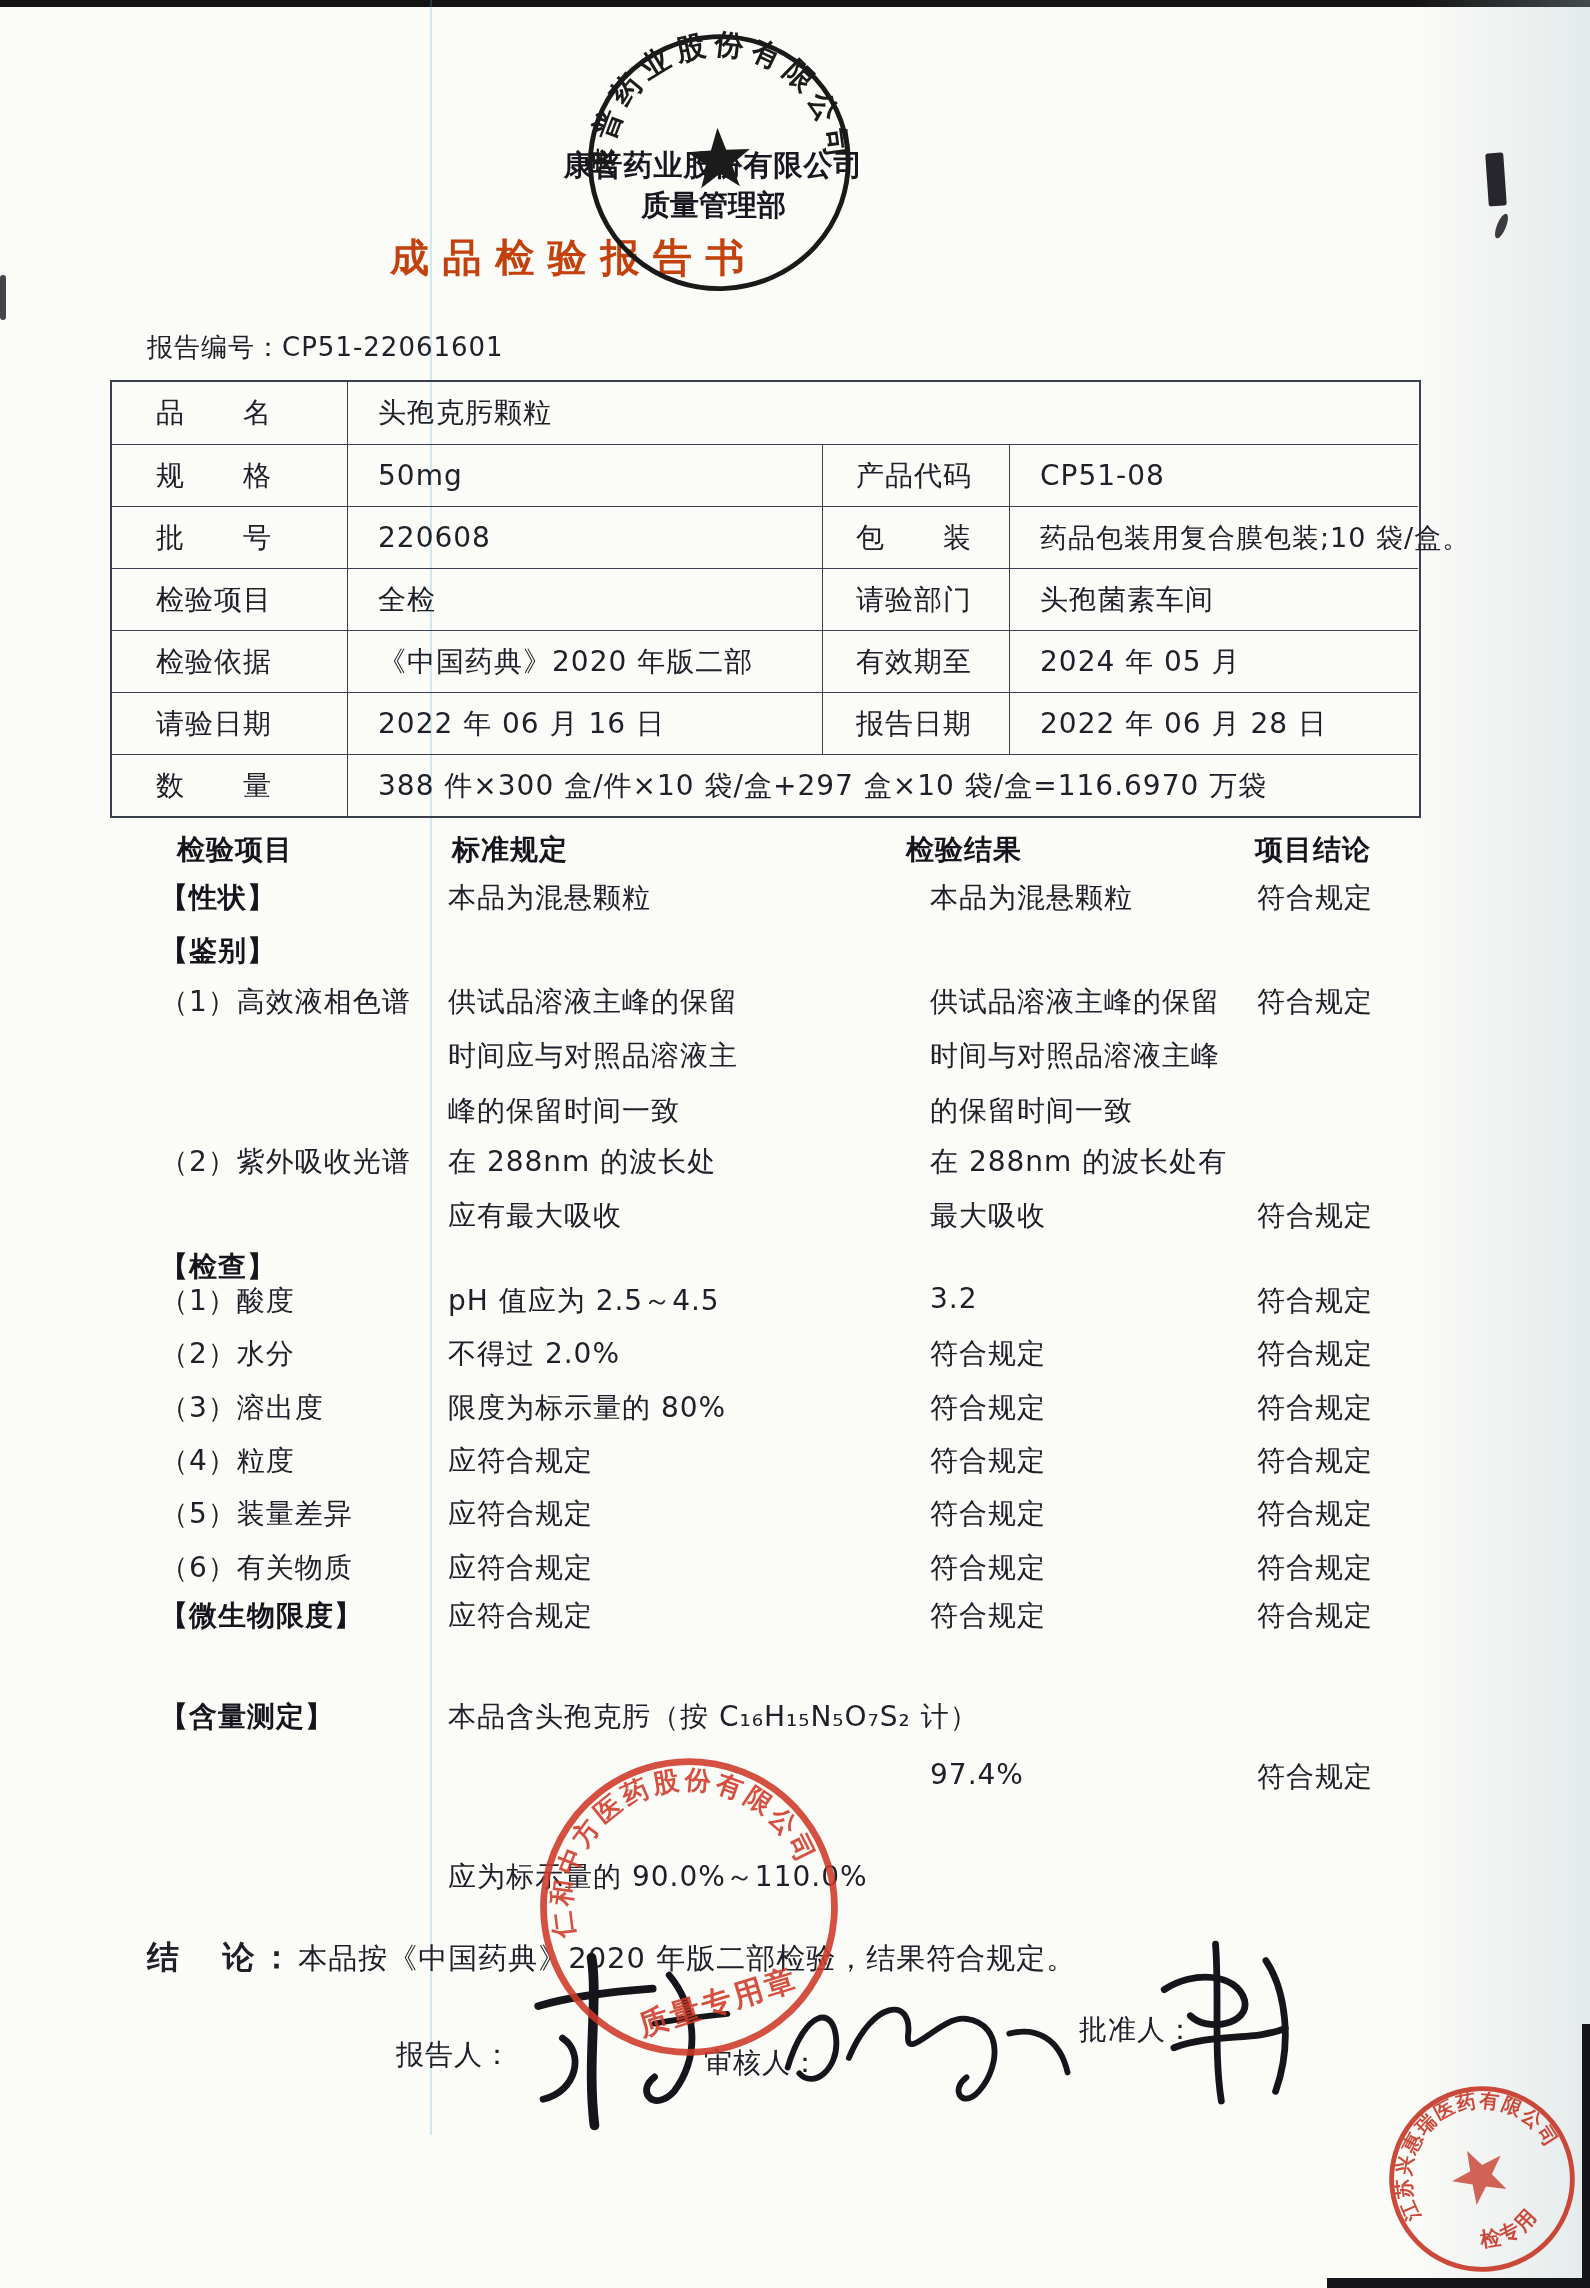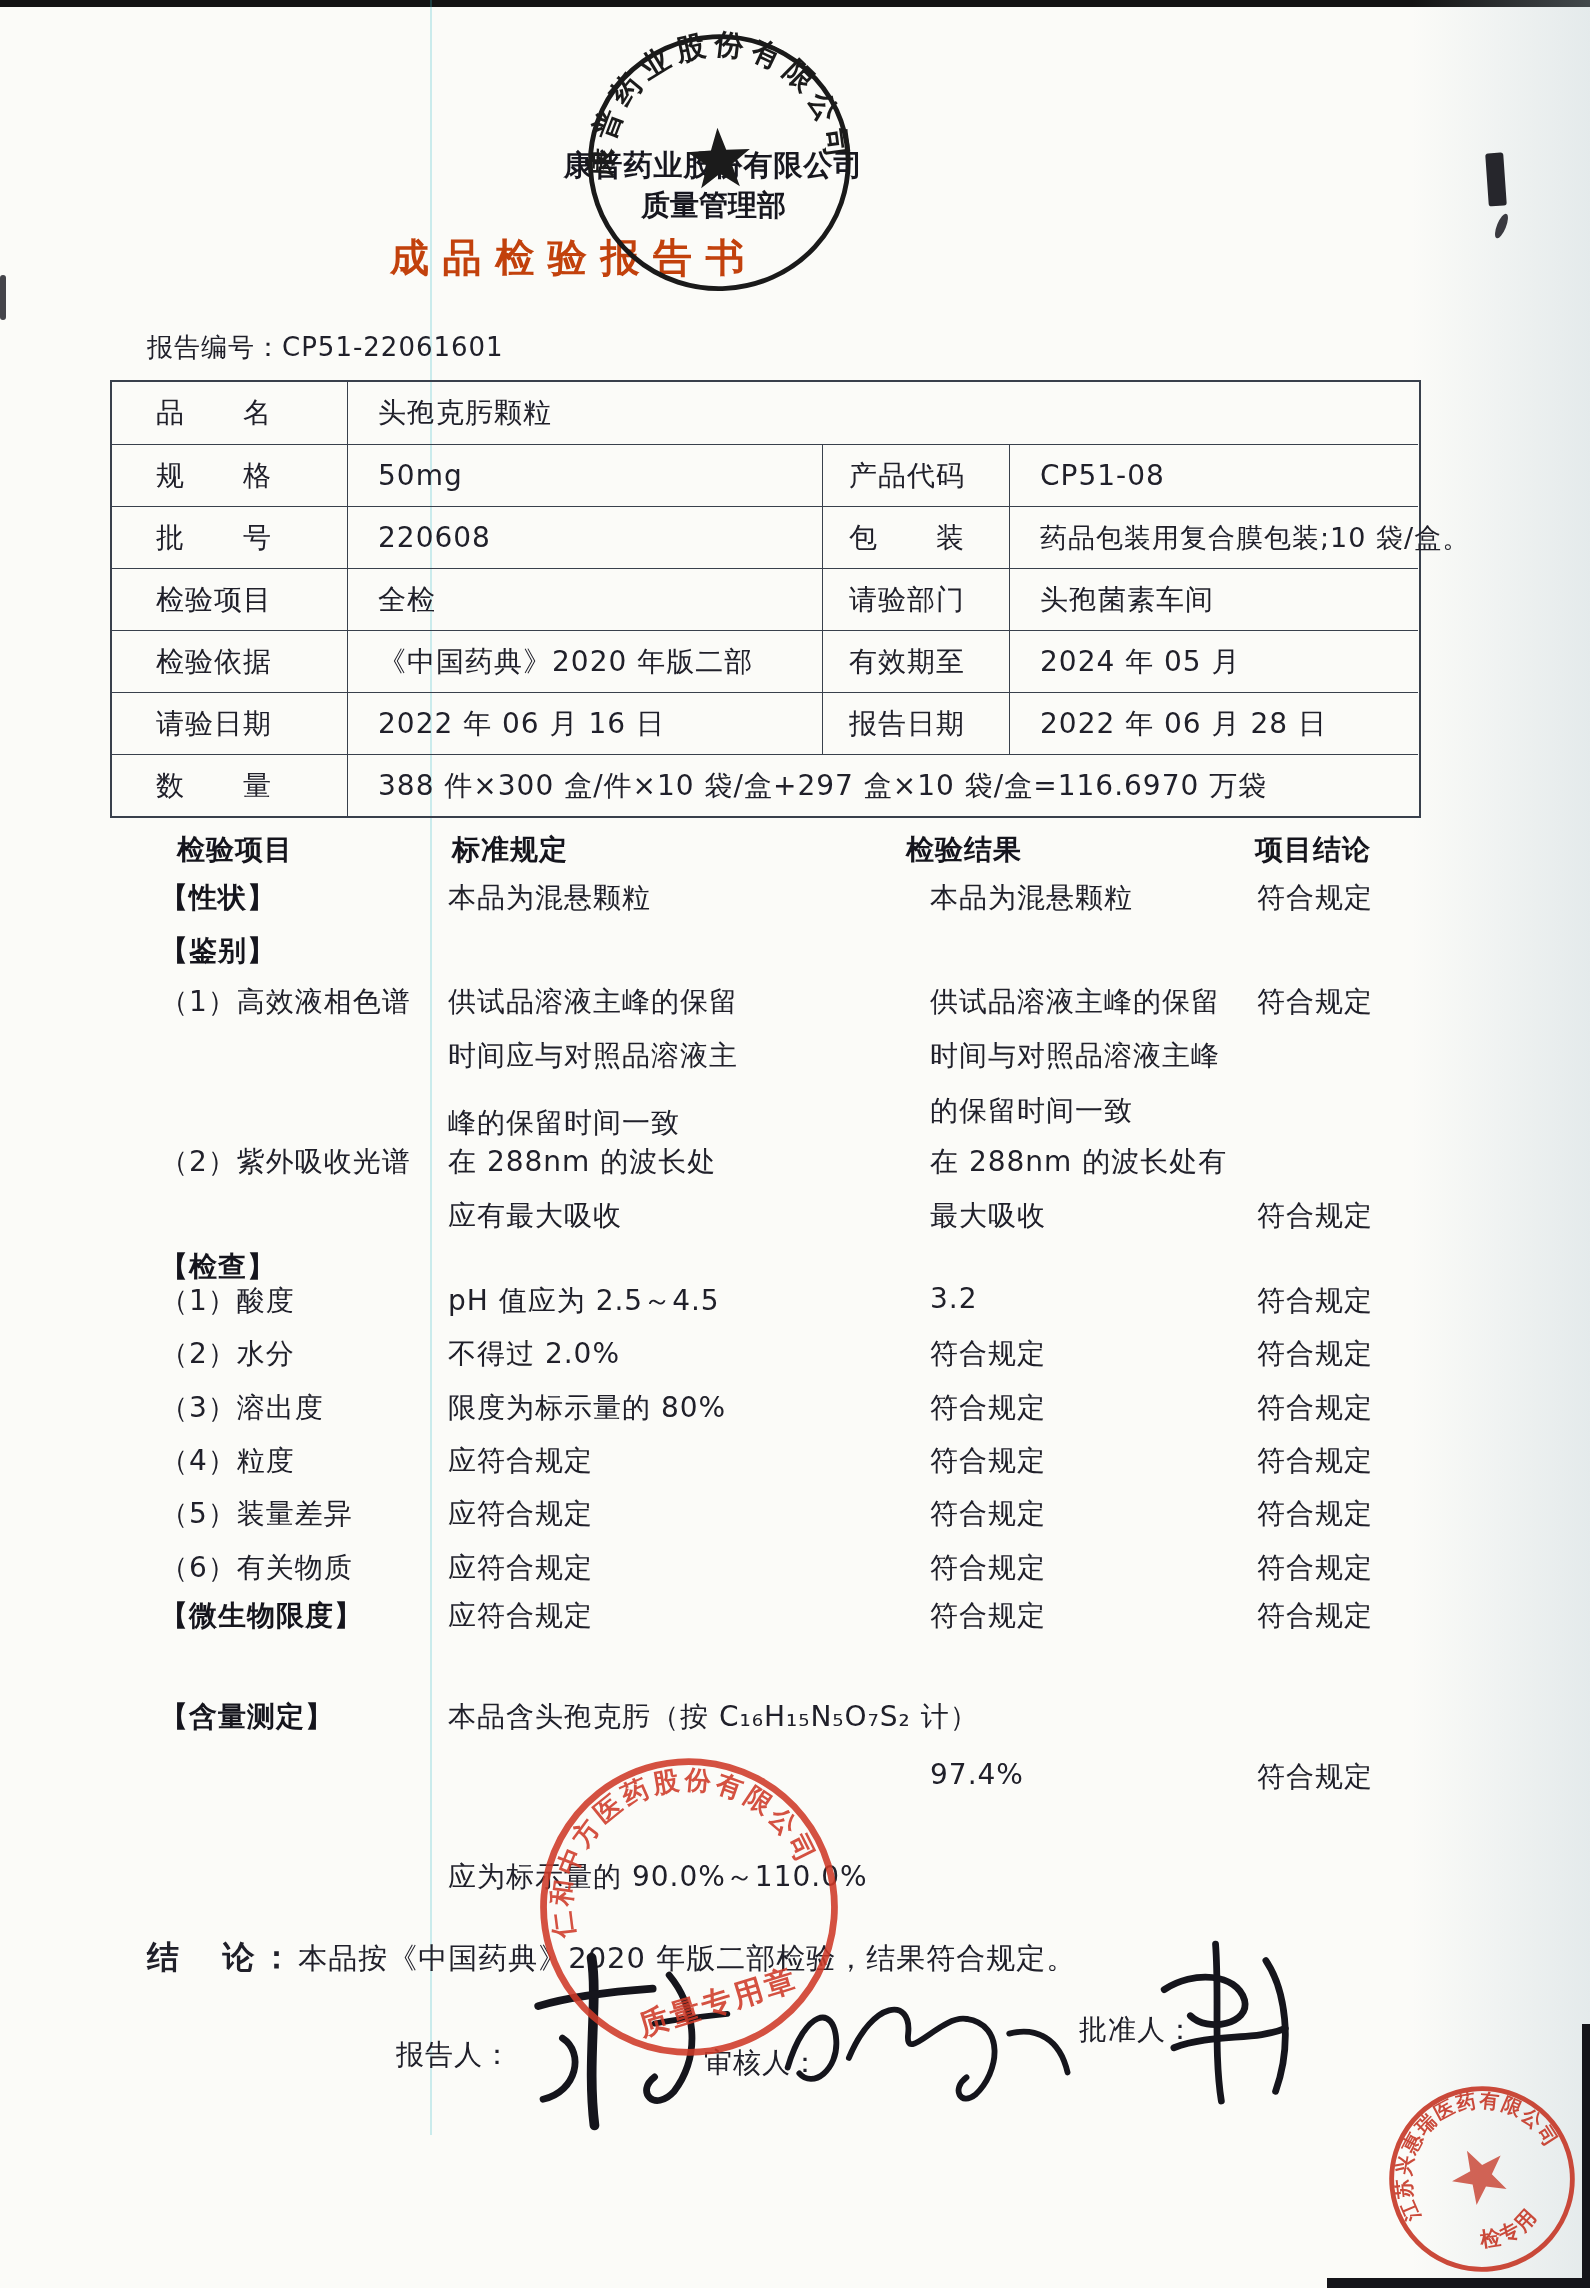--- a/index.html
+++ b/index.html
@@ -27,21 +27,21 @@
     position:absolute;left:110px;top:380px;width:1307px;
     display:grid;grid-template-columns:235px 475px 187px 409px;
     grid-auto-rows:62px;border:2.9px solid #39404c;
   }
   .cell{display:flex;align-items:center;font-size:28px;letter-spacing:1px;
     border-top:1.9px solid #39404c;border-left:1.9px solid #39404c;overflow:visible;white-space:nowrap;}
   .cell.r0{border-top:none;}
   .cell.c0{border-left:none;}
   .cell.lab{padding-left:44px;}
   .cell.val{padding-left:30px;}
-  .cell.lab2{padding-left:26px;}
+  .cell.lab2{padding-left:33px;}
   .span3{grid-column:2/5;}
   
   .rcell{position:absolute;font-size:28px;letter-spacing:1px;white-space:nowrap;}
   .ci{left:160px;} .cs{left:448px;} .cr{left:930px;} .cc{left:1257px;}
   .bold{font-weight:bold;color:#15151d;}
   
   .concl-label{font-size:32px;font-weight:bold;letter-spacing:5.8px;}
   .concl-text{font-size:29px;letter-spacing:1px;}
   .sig-label{font-size:28px;letter-spacing:1px;}
   svg{position:absolute;overflow:visible;}
@@ -125,21 +125,21 @@
     <div class="rcell bold ci" style="top:879px;">【性状】</div>
     <div class="rcell cs" style="top:879px;">本品为混悬颗粒</div>
     <div class="rcell cr" style="top:879px;">本品为混悬颗粒</div>
     <div class="rcell cc" style="top:879px;">符合规定</div>
 
     <div class="rcell bold ci" style="top:932px;">【鉴别】</div>
 
     <div class="rcell ci" style="top:983px;">（1）高效液相色谱</div>
     <div class="rcell cs" style="top:983px;">供试品溶液主峰的保留</div>
     <div class="rcell cs" style="top:1037px;">时间应与对照品溶液主</div>
-    <div class="rcell cs" style="top:1092px;margin-top:12px;">峰的保留时间一致</div>
+    <div class="rcell cs" style="top:1092px;">峰的保留时间一致</div>
     <div class="rcell cr" style="top:983px;">供试品溶液主峰的保留</div>
     <div class="rcell cr" style="top:1037px;">时间与对照品溶液主峰</div>
     <div class="rcell cr" style="top:1092px;">的保留时间一致</div>
     <div class="rcell cc" style="top:983px;">符合规定</div>
 
     <div class="rcell ci" style="top:1143px;">（2）紫外吸收光谱</div>
     <div class="rcell cs" style="top:1143px;">在 288nm 的波长处</div>
     <div class="rcell cs" style="top:1197px;">应有最大吸收</div>
     <div class="rcell cr" style="top:1143px;">在 288nm 的波长处有</div>
     <div class="rcell cr" style="top:1197px;">最大吸收</div>

